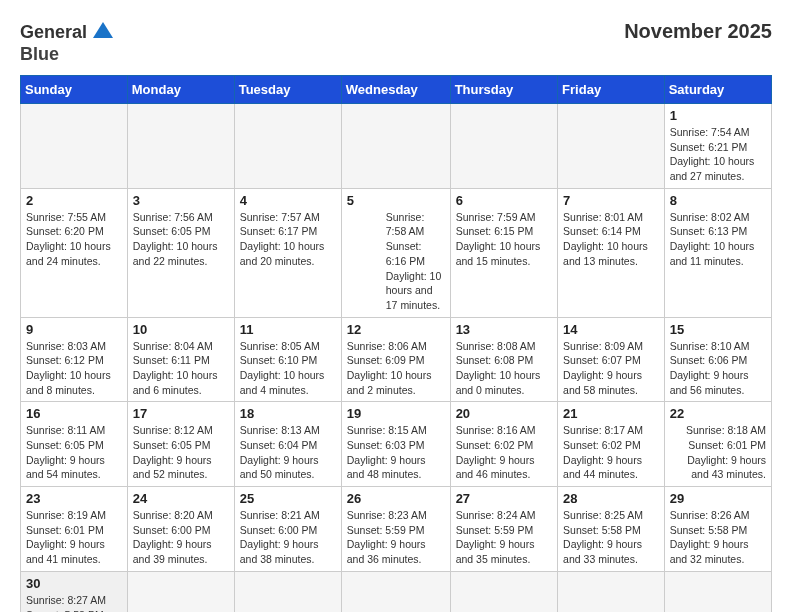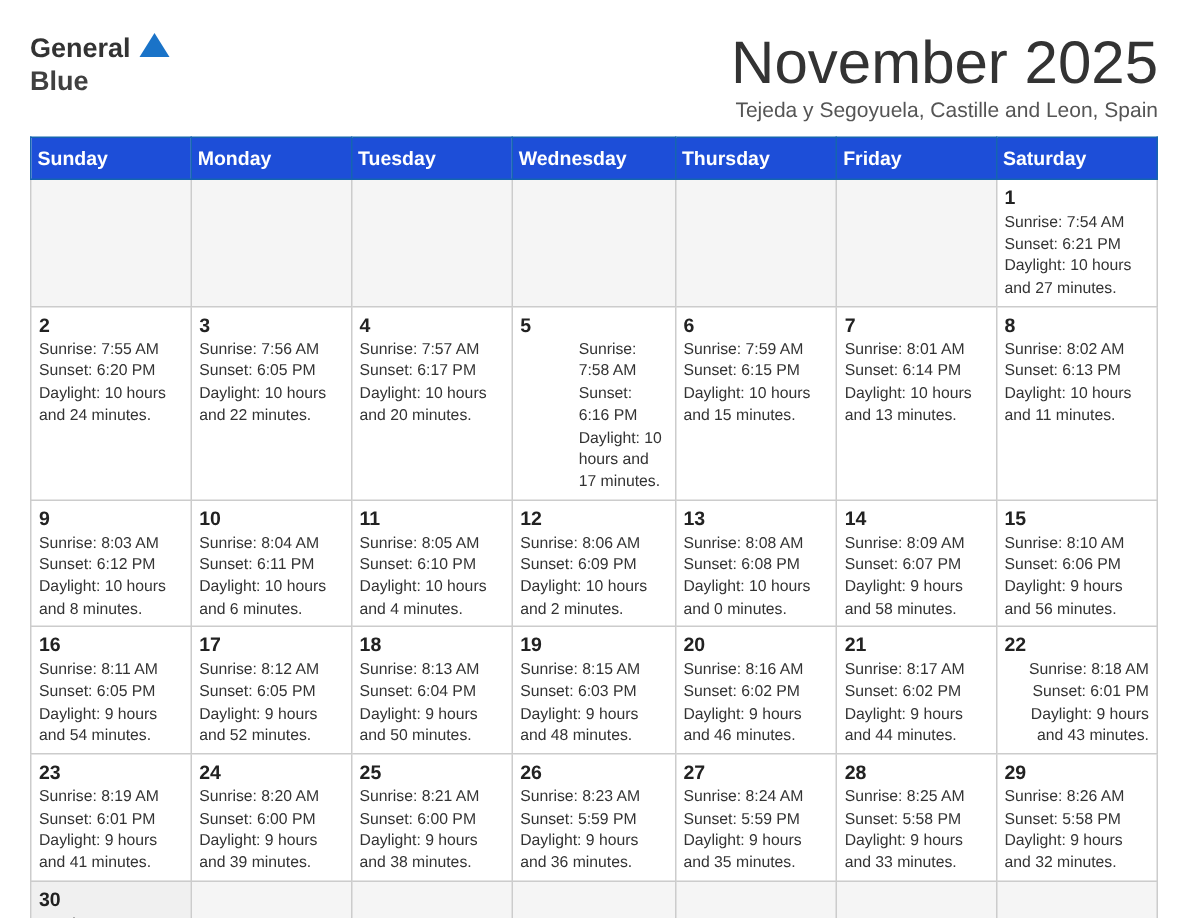--- a/index.html
+++ b/index.html
@@ -38,22 +38,22 @@
     }
     .logo-icon {
       width: 24px;
       height: 24px;
       margin-left: 2px;
     }
     .title-area {
       text-align: right;
     }
     .month-title {
-      font-size: 40px;
-      font-weight: normal;
+      font-size: 20px;
+      font-weight: bold;
       color: #333;
     }
     .subtitle {
       font-size: 14px;
       color: #555;
     }
     .calendar {
       width: 100%;
       border-collapse: collapse;
       border: 1px solid #ccc;
@@ -103,21 +103,20 @@
     <div class="logo-text">
       <span class="logo-general">General</span>
       <svg class="logo-icon" viewBox="0 0 24 24">
         <polygon points="12,2 22,18 2,18" fill="#1a73c8"></polygon>
       </svg>
     </div>
     <span class="logo-blue">Blue</span>
   </div>
   <div class="title-area">
     <div class="month-title">November 2025</div>
-    <div class="subtitle">Tejeda y Segoyuela, Castille and Leon, Spain</div>
   </div>
 </div>
 
 <table class="calendar">
   <thead>
     <tr>
     <th>Sunday</th>
         <th>Monday</th>
         <th>Tuesday</th>
         <th>Wednesday</th>

